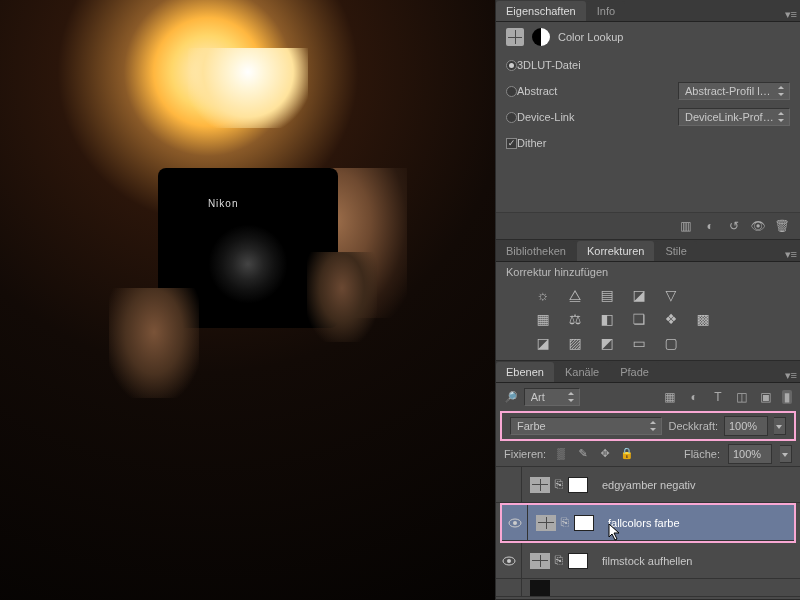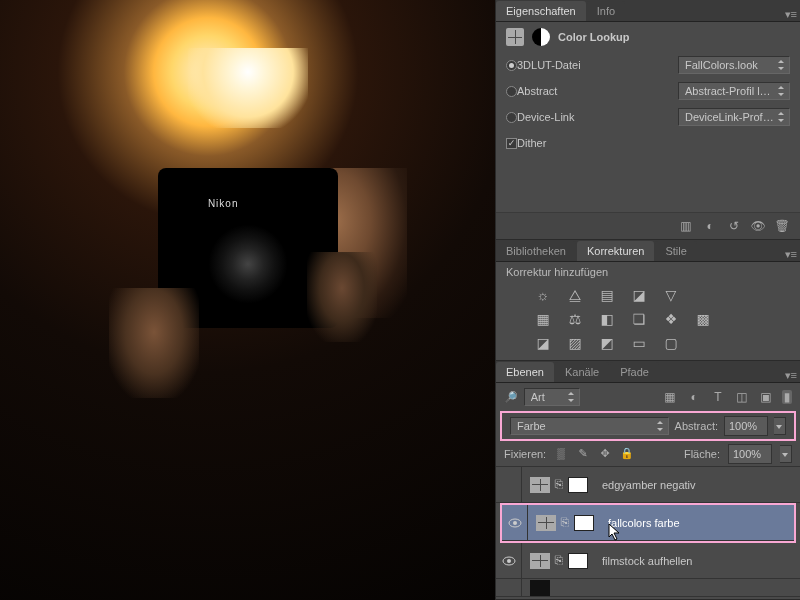--- a/index.html
+++ b/index.html
@@ -85,29 +85,26 @@
 
   <div class="panelgroup">
     <div class="tabbar">
       <div class="tab active">Eigenschaften</div>
       <div class="tab">Info</div>
       <div class="tabmenu">▾≡</div>
     </div>
     <div class="phead">
       <span class="icon grid4"></span>
       <span class="icon splitc"></span>
-      <span style="font-weight:bold">Color Lookup</span>
+      <span style="font-weight:normal">Color Lookup</span>
     </div>
     <div class="proprow">
       <span class="radio on"></span>
       <span style="width:80px">3DLUT-Datei</span>
       <div class="pad"></div>
-      <div class="dd small">
-          <span>FallColors.look</span>
-        </div>
     </div>
     <div class="proprow">
       <span class="radio"></span>
       <span style="width:80px">Abstract</span>
       <div class="pad"></div>
       <div class="dd small">
           <span>Abstract-Profil lad...</span>
         </div>
     </div>
     <div class="proprow">
@@ -184,21 +181,21 @@
         <span class="mini">▣</span>
         <span class="mini" style="background:#666;border-radius:2px;width:10px;height:14px">▮</span>
       </div>
     </div>
 
     <div class="redbox" style="margin:0 4px">
       <div class="lprow">
         <div class="dd">
             <span>Farbe</span>
           </div>
-        <span class="lplabel">Abstract:</span>
+        <span class="lplabel">Deckkraft:</span>
         <div class="numbox">
             <span>100%</span>
           </div>
         <div class="tribtn"></div>
       </div>
     </div>
 
     <div class="lockrow">
       <span class="lplabel">Fixieren:</span>
       <span class="lockic">▒</span>

